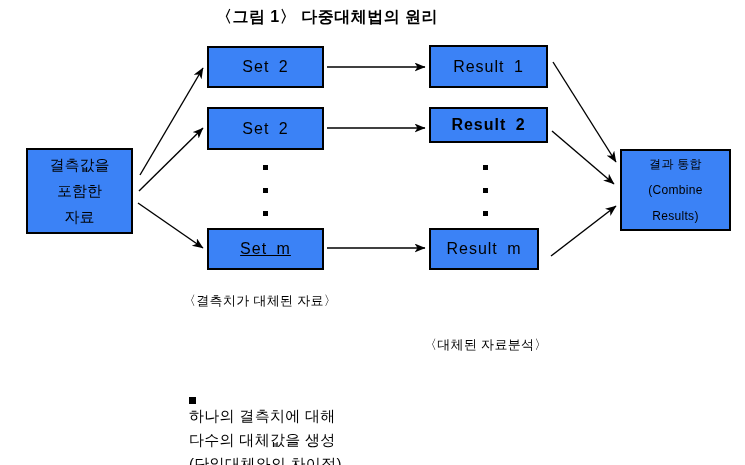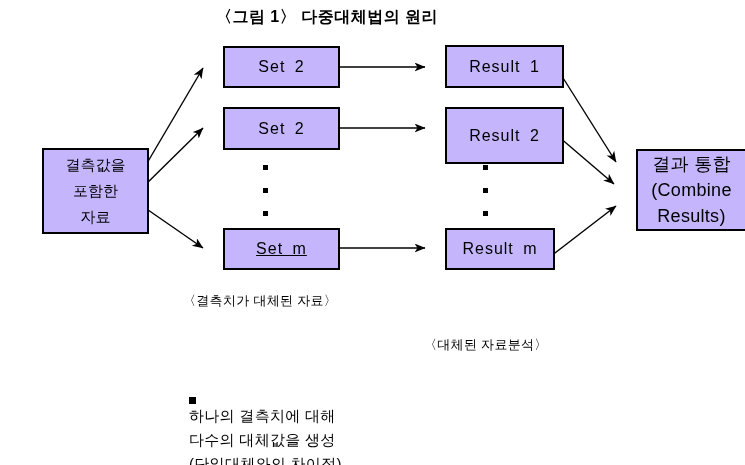--- a/index.html
+++ b/index.html
@@ -14,35 +14,34 @@
   .stage{position:absolute;inset:0;width:745px;height:465px;}
   .title{
     position:absolute;left:0;top:7px;width:592px;
     text-align:center;font-size:16px;font-weight:bold;
     letter-spacing:0.5px;
     padding-left:31px;
   }
   .arrows{position:absolute;left:0;top:0;width:745px;height:465px;}
   .box{
     position:absolute;box-sizing:border-box;
-    border:2px solid #000;background:#c4b5fd;
+    border:2px solid #000;background:#3b82f6;
     display:flex;flex-direction:column;align-items:center;justify-content:center;
     text-align:center;
-    margin-left:16px;
   }
   .box .ln{display:block;}
   .src{left:26px;top:148px;width:107px;height:86px;font-size:15px;line-height:26px;}
   .set1{left:207px;top:46px;width:117px;height:42px;}
   .set2{left:207px;top:107px;width:117px;height:43px;}
   .setm{left:207px;top:228px;width:117px;height:42px;text-decoration:underline;}
   .res1{left:429px;top:45px;width:119px;height:43px;}
-  .res2{left:429px;top:107px;width:119px;height:57px;}
+  .res2{left:429px;top:107px;width:119px;height:36px;font-weight:bold;}
   .resm{left:429px;top:228px;width:110px;height:42px;}
   .eng{font-size:16px;letter-spacing:1px;word-spacing:4px;}
-  .combine{left:620px;top:149px;width:111px;height:82px;font-size:18px;line-height:26px;letter-spacing:0.3px;}
+  .combine{left:620px;top:149px;width:111px;height:82px;font-size:12px;line-height:26px;letter-spacing:0.3px;}
   .dotcol{position:absolute;width:5px;}
   .dotcol .dot{
     display:block;width:5px;height:5px;background:#000;
     margin:0 0 18px 0;
   }
   .dots-left{left:263px;top:165px;}
   .dots-right{left:483px;top:165px;}
   .caption{position:absolute;top:292px;font-size:13px;letter-spacing:0.3px;}
   .cap-l{left:183px;}
   .cap-r{left:424px;margin-top:44px;}

